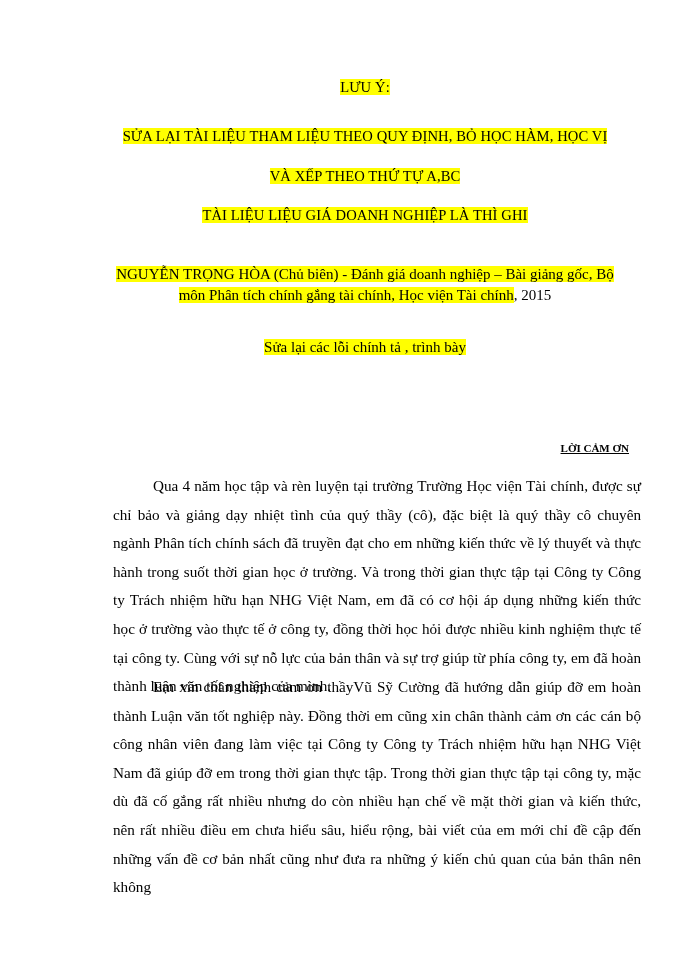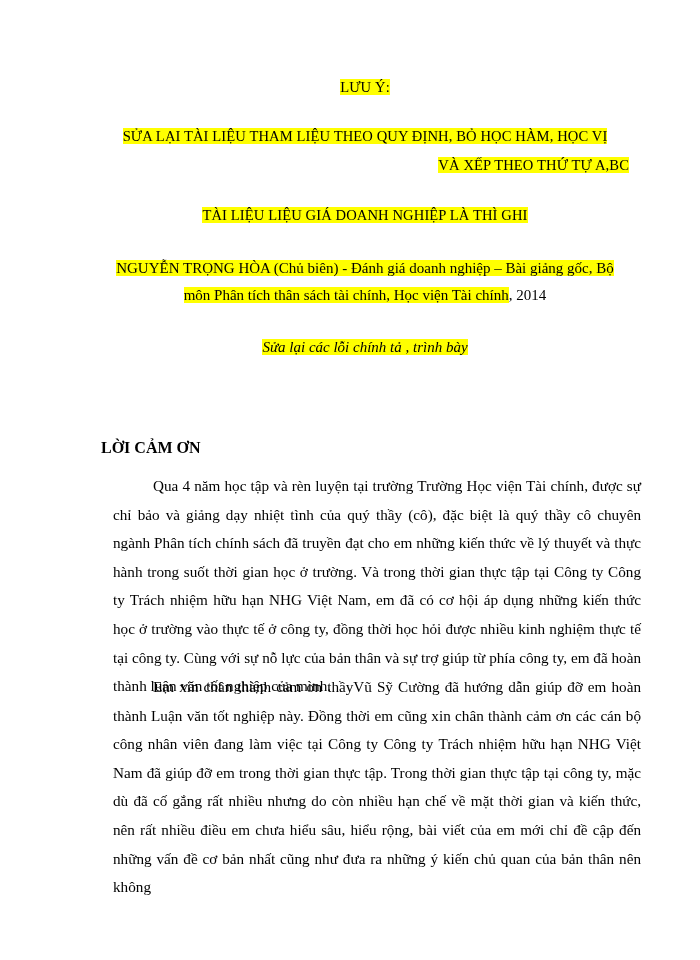--- a/index.html
+++ b/index.html
@@ -43,24 +43,25 @@
       white-space: nowrap;
     }
     .note-caps {
       letter-spacing: 0.1px;
     }
     .title {
       position: absolute;
       left: 0;
       width: 528px;
       top: 438px;
-      text-align: left;
+      text-align: right;
       font-weight: bold;
-      font-size: 16px;
+      font-size: 11px;
       line-height: 20px;
+      text-decoration: underline;
     }
     .para {
       position: absolute;
       left: 12px;
       width: 528px;
       font-size: 15.2px;
       line-height: 28.6px;
       text-align: justify;
       text-indent: 40px;
     }
@@ -72,37 +73,37 @@
   <div class="content">
 
     <div class="note-line note-caps" style="top:77px;">
       <span class="hl">LƯU Ý:</span>
     </div>
 
     <div class="note-line note-caps" style="top:126px; left:-8px; width:544px;">
       <span class="hl">SỬA LẠI TÀI LIỆU THAM LIỆU THEO QUY ĐỊNH, BỎ HỌC HÀM, HỌC VỊ</span>
     </div>
 
-    <div class="note-line note-caps" style="top:155px;text-align:right;">
+    <div class="note-line note-caps" style="top:166px;">
       <span class="hl">VÀ XẾP THEO THỨ TỰ A,BC</span>
     </div>
 
     <div class="note-line note-caps" style="top:205px;">
       <span class="hl">TÀI LIỆU LIỆU GIÁ DOANH NGHIỆP LÀ THÌ GHI</span>
     </div>
 
-    <div class="note-line" style="top:258px; left:-10px; width:548px; font-size:15px;">
+    <div class="note-line" style="top:264px; left:-10px; width:548px; font-size:15px;">
       <span class="hl">NGUYỄN TRỌNG HÒA (Chủ biên) - Đánh giá doanh nghiệp – Bài giảng gốc, Bộ</span>
     </div>
 
     <div class="note-line" style="top:285px; font-size:15px;">
-      <span class="hl">môn Phân tích thân sách tài chính, Học viện Tài chính</span><span>, 2014</span>
+      <span class="hl">môn Phân tích chính gắng tài chính, Học viện Tài chính</span><span>, 2015</span>
     </div>
 
-    <div class="note-line" style="top:337px; font-size:15px;font-style:italic;">
+    <div class="note-line" style="top:337px; font-size:15px;">
       <span class="hl">Sửa lại các lỗi chính tả , trình bày</span>
     </div>
 
     <div class="title">LỜI CẢM ƠN</div>
 
     <p class="para" style="top:472px; margin:0;">Qua 4 năm học tập và rèn luyện tại trường Trường Học viện Tài chính, được sự chỉ bảo và giảng dạy nhiệt tình của quý thầy (cô), đặc biệt là quý thầy cô chuyên ngành Phân tích chính sách đã truyền đạt cho em những kiến thức về lý thuyết và thực hành trong suốt thời gian học ở trường. Và trong thời gian thực tập tại Công ty Công ty Trách nhiệm hữu hạn NHG Việt Nam, em đã có cơ hội áp dụng những kiến thức học ở trường vào thực tế ở công ty, đồng thời học hỏi được nhiều kinh nghiệm thực tế tại công ty. Cùng với sự nỗ lực của bản thân và sự trợ giúp từ phía công ty, em đã hoàn thành luận văn tốt nghiệp của mình.</p>
 
     <p class="para" style="top:673px; margin:0;">Em xin chân thành cảm ơn thầyVũ Sỹ Cường đã hướng dẫn giúp đỡ em hoàn thành Luận văn tốt nghiệp này. Đồng thời em cũng xin chân thành cảm ơn các cán bộ công nhân viên đang làm việc tại Công ty Công ty Trách nhiệm hữu hạn NHG Việt Nam đã giúp đỡ em trong thời gian thực tập. Trong thời gian thực tập tại công ty, mặc dù đã cố gắng rất nhiều nhưng do còn nhiều hạn chế về mặt thời gian và kiến thức, nên rất nhiều điều em chưa hiểu sâu, hiểu rộng, bài viết của em mới chỉ đề cập đến những vấn đề cơ bản nhất cũng như đưa ra những ý kiến chủ quan của bản thân nên không</p>
 
   </div>

